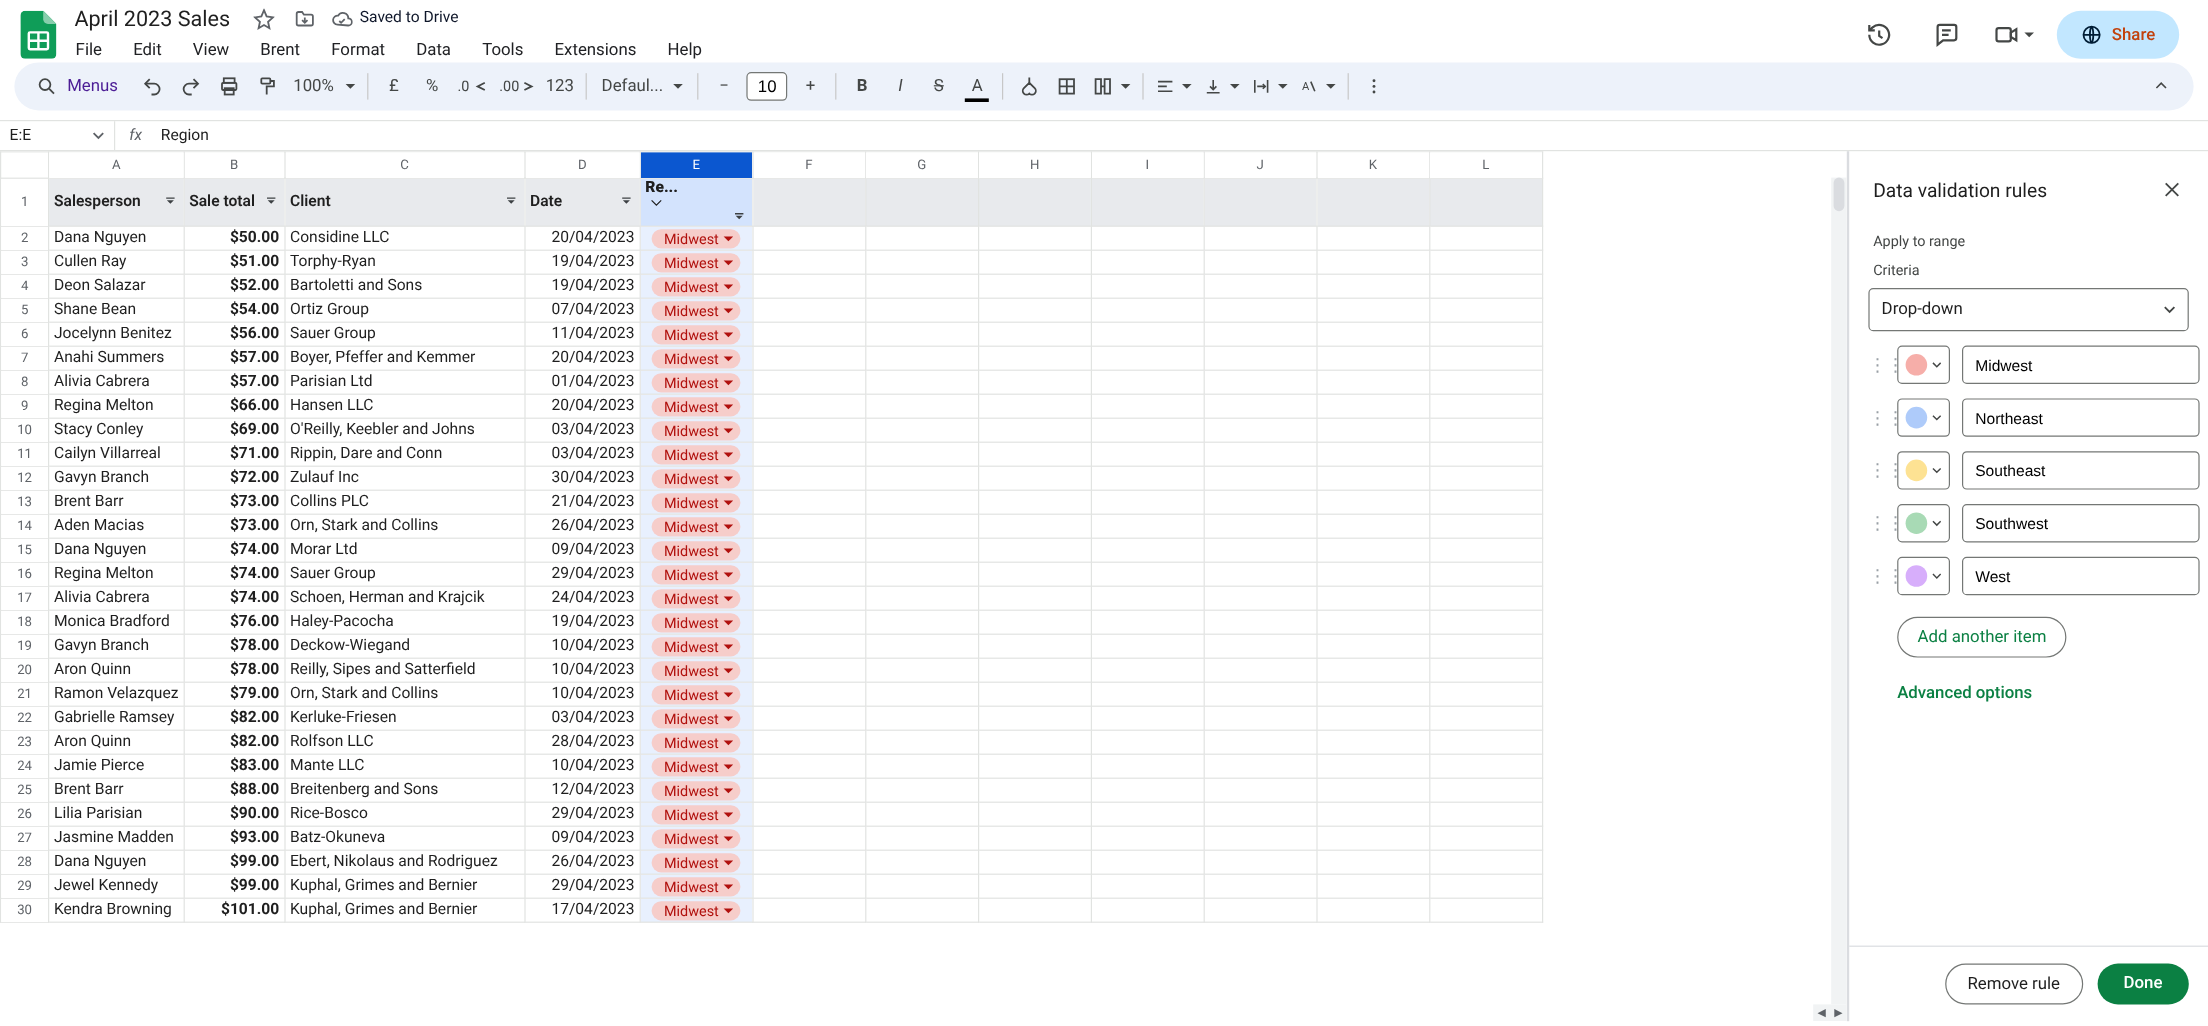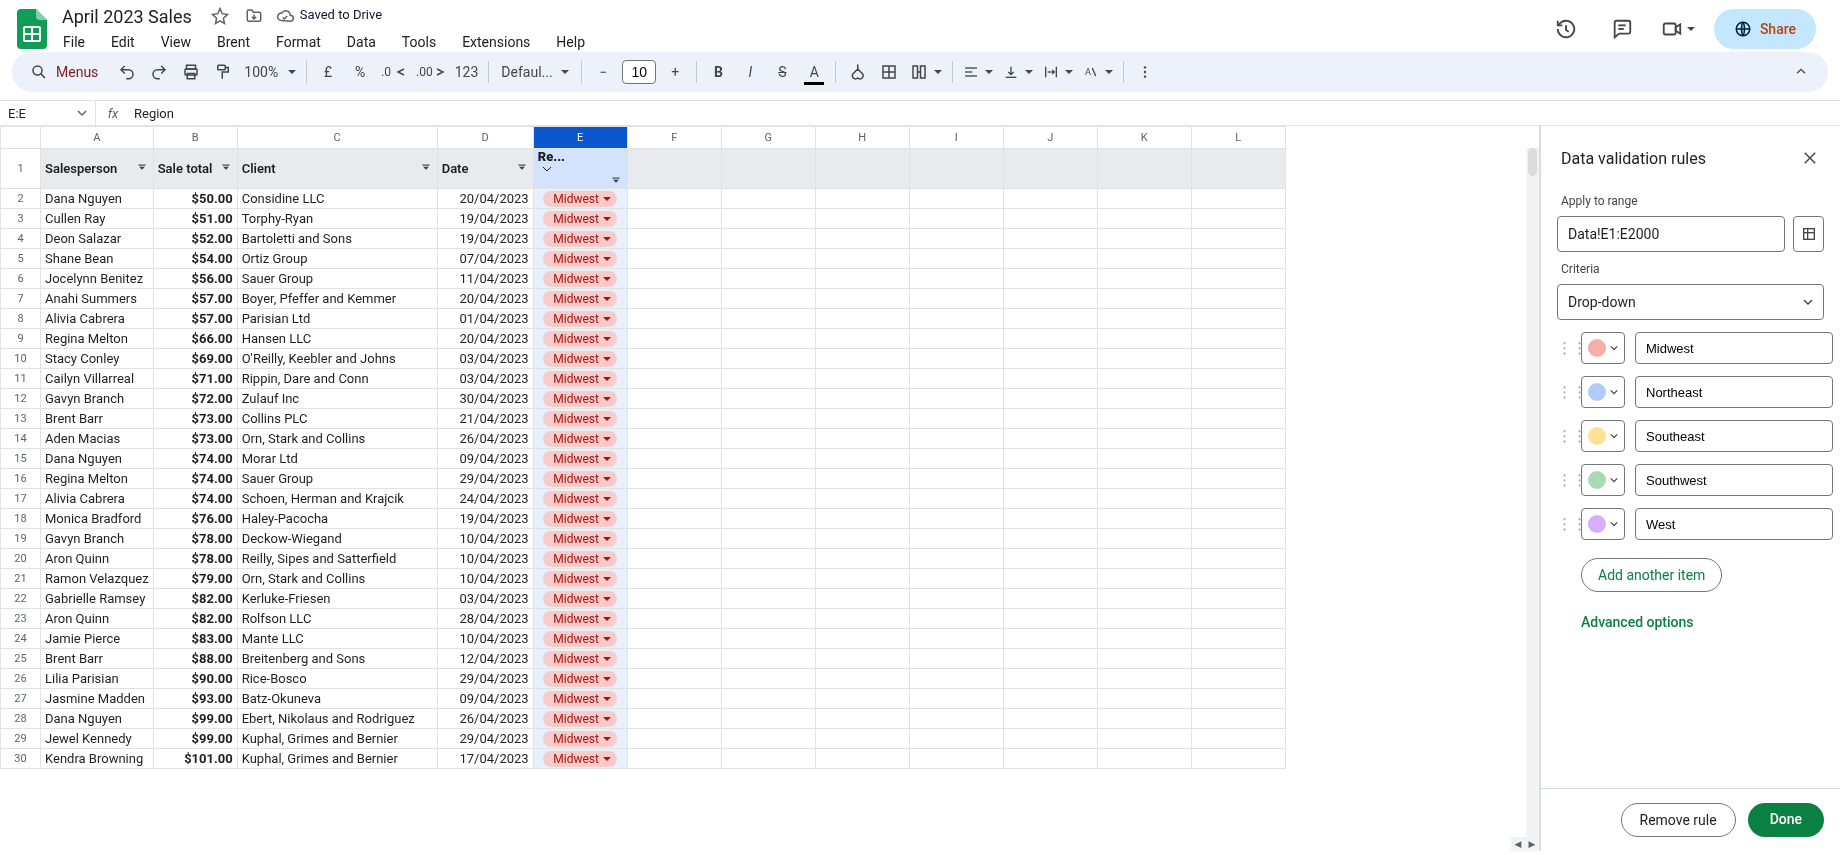--- a/index.html
+++ b/index.html
@@ -169,21 +169,21 @@
   </div>
 </div>
 
 <div class="toolbar-wrap">
   <div class="toolbar">
     <div class="tb-search">
       <svg width="18" height="18" viewBox="0 0 24 24" fill="none" stroke="#444746" stroke-width="2">
           <circle cx="10" cy="10" r="6"></circle>
           <line x1="20" y1="20" x2="14.5" y2="14.5"></line>
         </svg>
-      <span style="font-size:14px;color:#7f1d1d;">Menus</span>
+      <span style="font-size:14px;color:#4c1d95;">Menus</span>
     </div>
     <div class="tb-btn">
         <svg width="18" height="18" viewBox="0 0 24 24" fill="none" stroke="#444746" stroke-width="2">
           <path d="M9 14L4 9l5-5"></path>
           <path d="M4 9h10a6 6 0 0 1 0 12h-3"></path>
         </svg>
       </div>
     <div class="tb-btn">
         <svg width="18" height="18" viewBox="0 0 24 24" fill="none" stroke="#444746" stroke-width="2">
           <path d="M15 14l5-5-5-5"></path>
@@ -930,32 +930,20 @@
       <span class="sb-title">Data validation rules</span>
       <span class="sb-close">
           <svg width="18" height="18" viewBox="0 0 24 24" stroke="#444746" stroke-width="2">
             <line x1="5" y1="5" x2="19" y2="19"></line>
             <line x1="19" y1="5" x2="5" y2="19"></line>
           </svg>
         </span>
     </div>
     <div class="sb-body">
       <div class="sb-label">Apply to range</div>
-      <div class="range-wrap">
-        <div class="sb-field">
-            <span>Data!E1:E2000</span>
-          </div>
-        <div class="range-btn">
-            <svg width="16" height="16" viewBox="0 0 24 24" fill="none" stroke="#444746" stroke-width="2">
-              <rect x="4" y="4" width="16" height="16"></rect>
-              <line x1="4" y1="10" x2="20" y2="10"></line>
-              <line x1="10" y1="4" x2="10" y2="20"></line>
-            </svg>
-          </div>
-      </div>
       <div class="sb-label">Criteria</div>
       <div class="sb-field">
           <span>Drop-down</span>
           <svg width="10" height="10" viewBox="0 0 10 10">
             <path d="M1 3l4 4 4-4" fill="none" stroke="#444746" stroke-width="1.5"></path>
           </svg>
         </div>
       <div id="opts">
           <div class="option-row">
             <span class="drag-handle">⋮⋮</span>

